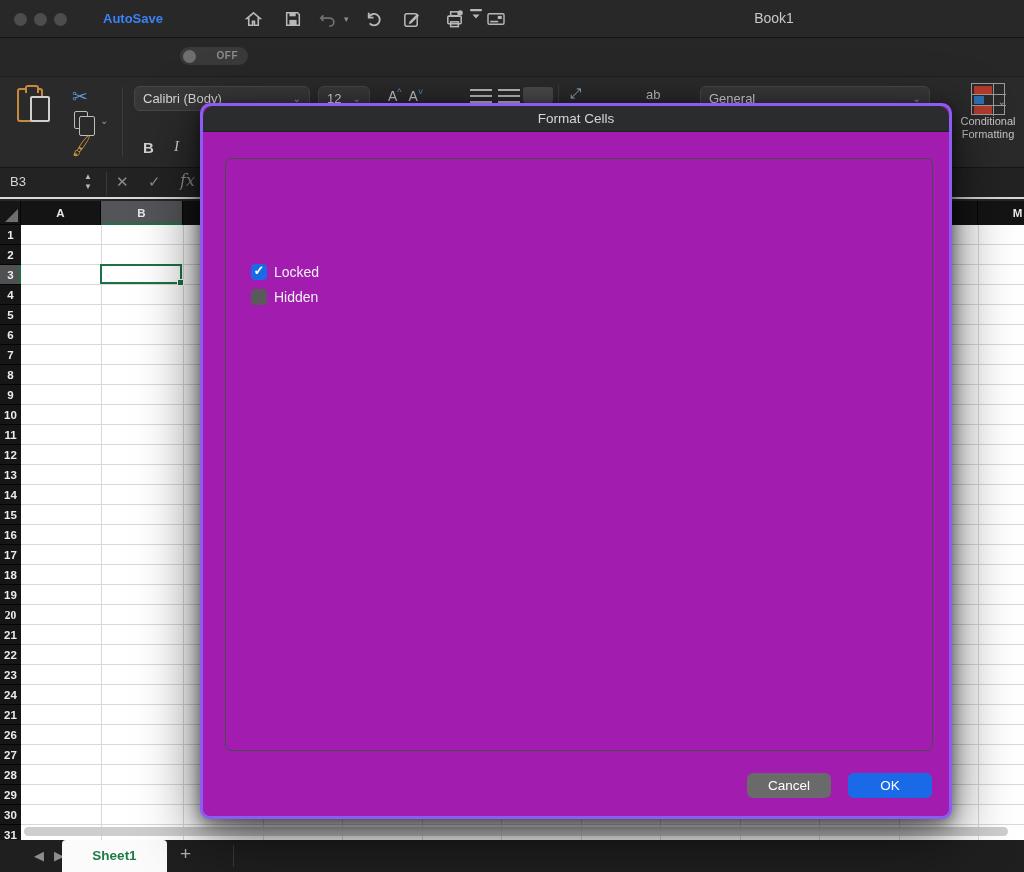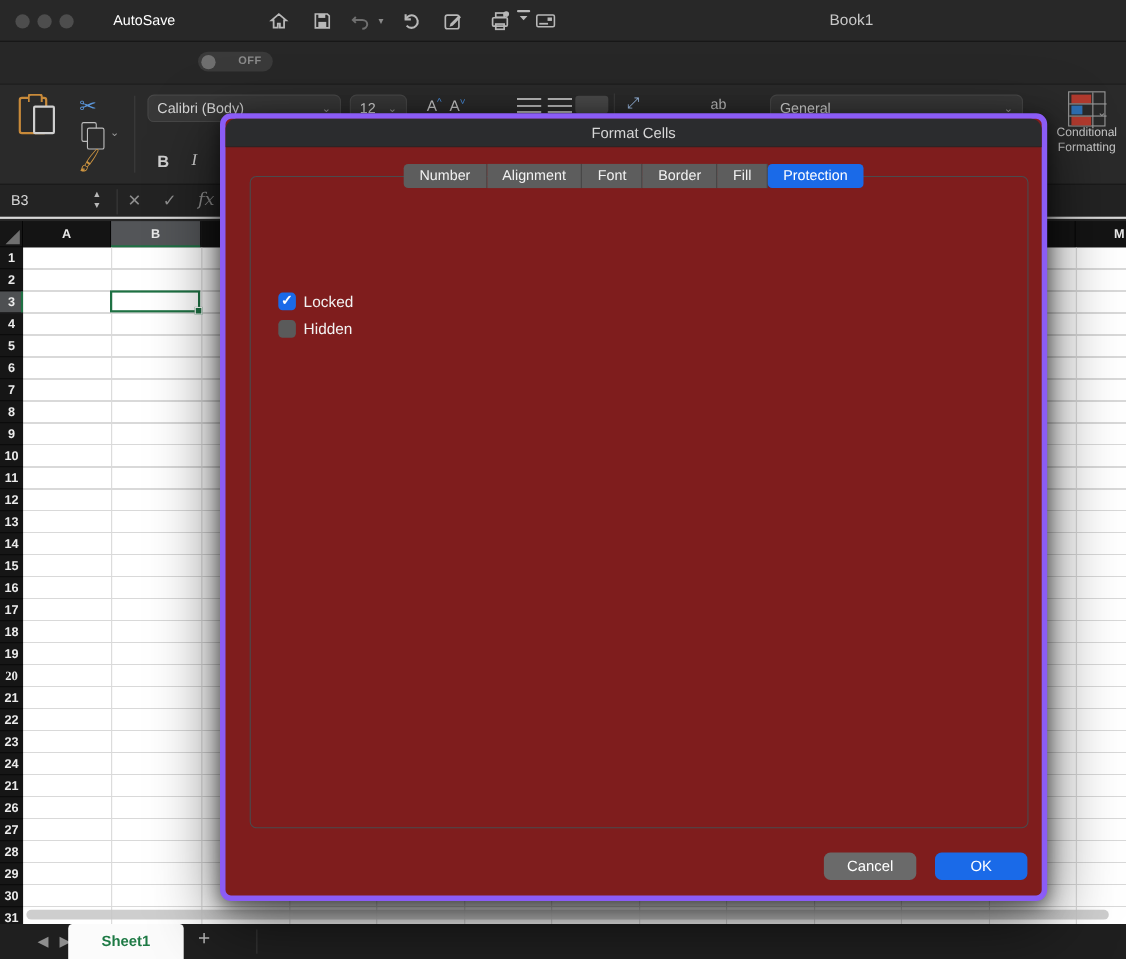--- a/index.html
+++ b/index.html
@@ -6,21 +6,21 @@
   html,body { width:1024px; height:872px; overflow:hidden; background:#262626;
               font-family:"Liberation Sans", sans-serif; }
   .abs { position:absolute; }
   #stage { position:relative; width:1024px; height:872px; background:#272727; }
 
   
   #titlebar { position:absolute; top:0; left:0; width:1024px; height:38px;
               background:#282828; border-bottom:1px solid #151515; }
   .traffic { position:absolute; top:13px; width:13px; height:13px; border-radius:50%;
              background:#4d4d4d; }
-  #autosave-label { position:absolute; left:103px; top:11px; font-size:13px; color:#ffffff; font-weight:400; }
+  #autosave-label { position:absolute; left:103px; top:11px; font-size:13px; color:#3b82f6; font-weight:700; }
   #autosave-toggle { position:absolute; left:180px; top:10px; width:68px; height:18px;
                      border-radius:9px; background:#3a3a3a;margin-top:37px; }
   #autosave-knob { position:absolute; left:3px; top:2.5px; width:13px; height:13px;
                    border-radius:50%; background:#6f6f6f; }
   #autosave-state { position:absolute; right:10px; top:3px; font-size:10px; color:#8b8b8b; font-weight:700; letter-spacing:.5px; }
   .qat { position:absolute; top:8px; height:22px; display:flex; align-items:center; color:#b8b8b8; }
   .qat svg { display:block; }
   #win-title { position:absolute; left:724px; top:10px; width:100px; text-align:center;
                font-size:14px; color:#c9c9c9; }
 
@@ -113,21 +113,21 @@
   #sheetbar { position:absolute; left:0; top:840px; width:1024px; height:32px; background:#1f1f1f; z-index:20; }
   .nav-ar { position:absolute; top:8px; font-size:13px; color:#8e8e8e; }
   #sheet-tab { position:absolute; left:62px; top:0; width:105px; height:32px; background:#fbfbfb;
                border-radius:4px 4px 0 0; text-align:center; line-height:32px;
                font-size:13.5px; font-weight:700; color:#1e7a45; }
   #add-sheet { position:absolute; left:180px; top:3px; font-size:19px; color:#b5b5b5; }
   #sb-div { position:absolute; left:233px; top:5px; width:1px; height:22px; background:#3a3a3a; }
 
   
   #dialog { position:absolute; left:200px; top:103px; width:752px; height:716px;
-            background:#7f1d1d; border:5px solid #8b5cf6; border-radius:10px; z-index:50;
+            background:#a21caf; border:3px solid #8b5cf6; border-radius:10px; z-index:50;
             box-shadow:0 18px 60px rgba(0,0,0,.62), 0 4px 16px rgba(0,0,0,.5); }
   #dlg-titlebar { position:absolute; left:0; top:0; width:100%; height:26px; background:#2b2c2e;
                   border-radius:10px 10px 0 0; border-bottom:1px solid #202022;
                   text-align:center; line-height:26px; font-size:13.5px; color:#d6d6d6; }
   #dlg-panel { position:absolute; left:22px; top:52px; width:708px; height:593px;
                border:1px solid #4a4b4d; border-radius:6px; }
   #dlg-tabs { position:absolute; left:0; right:0; top:41px; height:22px;
               display:flex; justify-content:center; }
   .dtab { height:22px; line-height:22px; padding:0 14px; font-size:13px; color:#f2f2f2;
           background:#5d5d5d; border-right:1px solid #454545; cursor:default; }
@@ -357,28 +357,20 @@
     <span class="nav-ar" style="left:34px">◀</span>
     <span class="nav-ar" style="left:54px">▶</span>
     <div id="sheet-tab">Sheet1</div>
     <span id="add-sheet">+</span>
     <div id="sb-div"></div>
   </div>
 
   <div id="dialog">
     <div id="dlg-titlebar">Format Cells</div>
     <div id="dlg-panel"></div>
-    <div id="dlg-tabs">
-        <div class="dtab">Number</div>
-        <div class="dtab">Alignment</div>
-        <div class="dtab">Font</div>
-        <div class="dtab">Border</div>
-        <div class="dtab">Fill</div>
-        <div class="dtab active">Protection</div>
-      </div>
     <div id="dlg-checkboxes">
         <div class="cb-row" style="top: 158px;">
           <div class="cb-box checked"></div>
           <span class="cb-label">Locked</span>
         </div>
         <div class="cb-row" style="top: 183px;">
           <div class="cb-box"></div>
           <span class="cb-label">Hidden</span>
         </div>
       </div>

